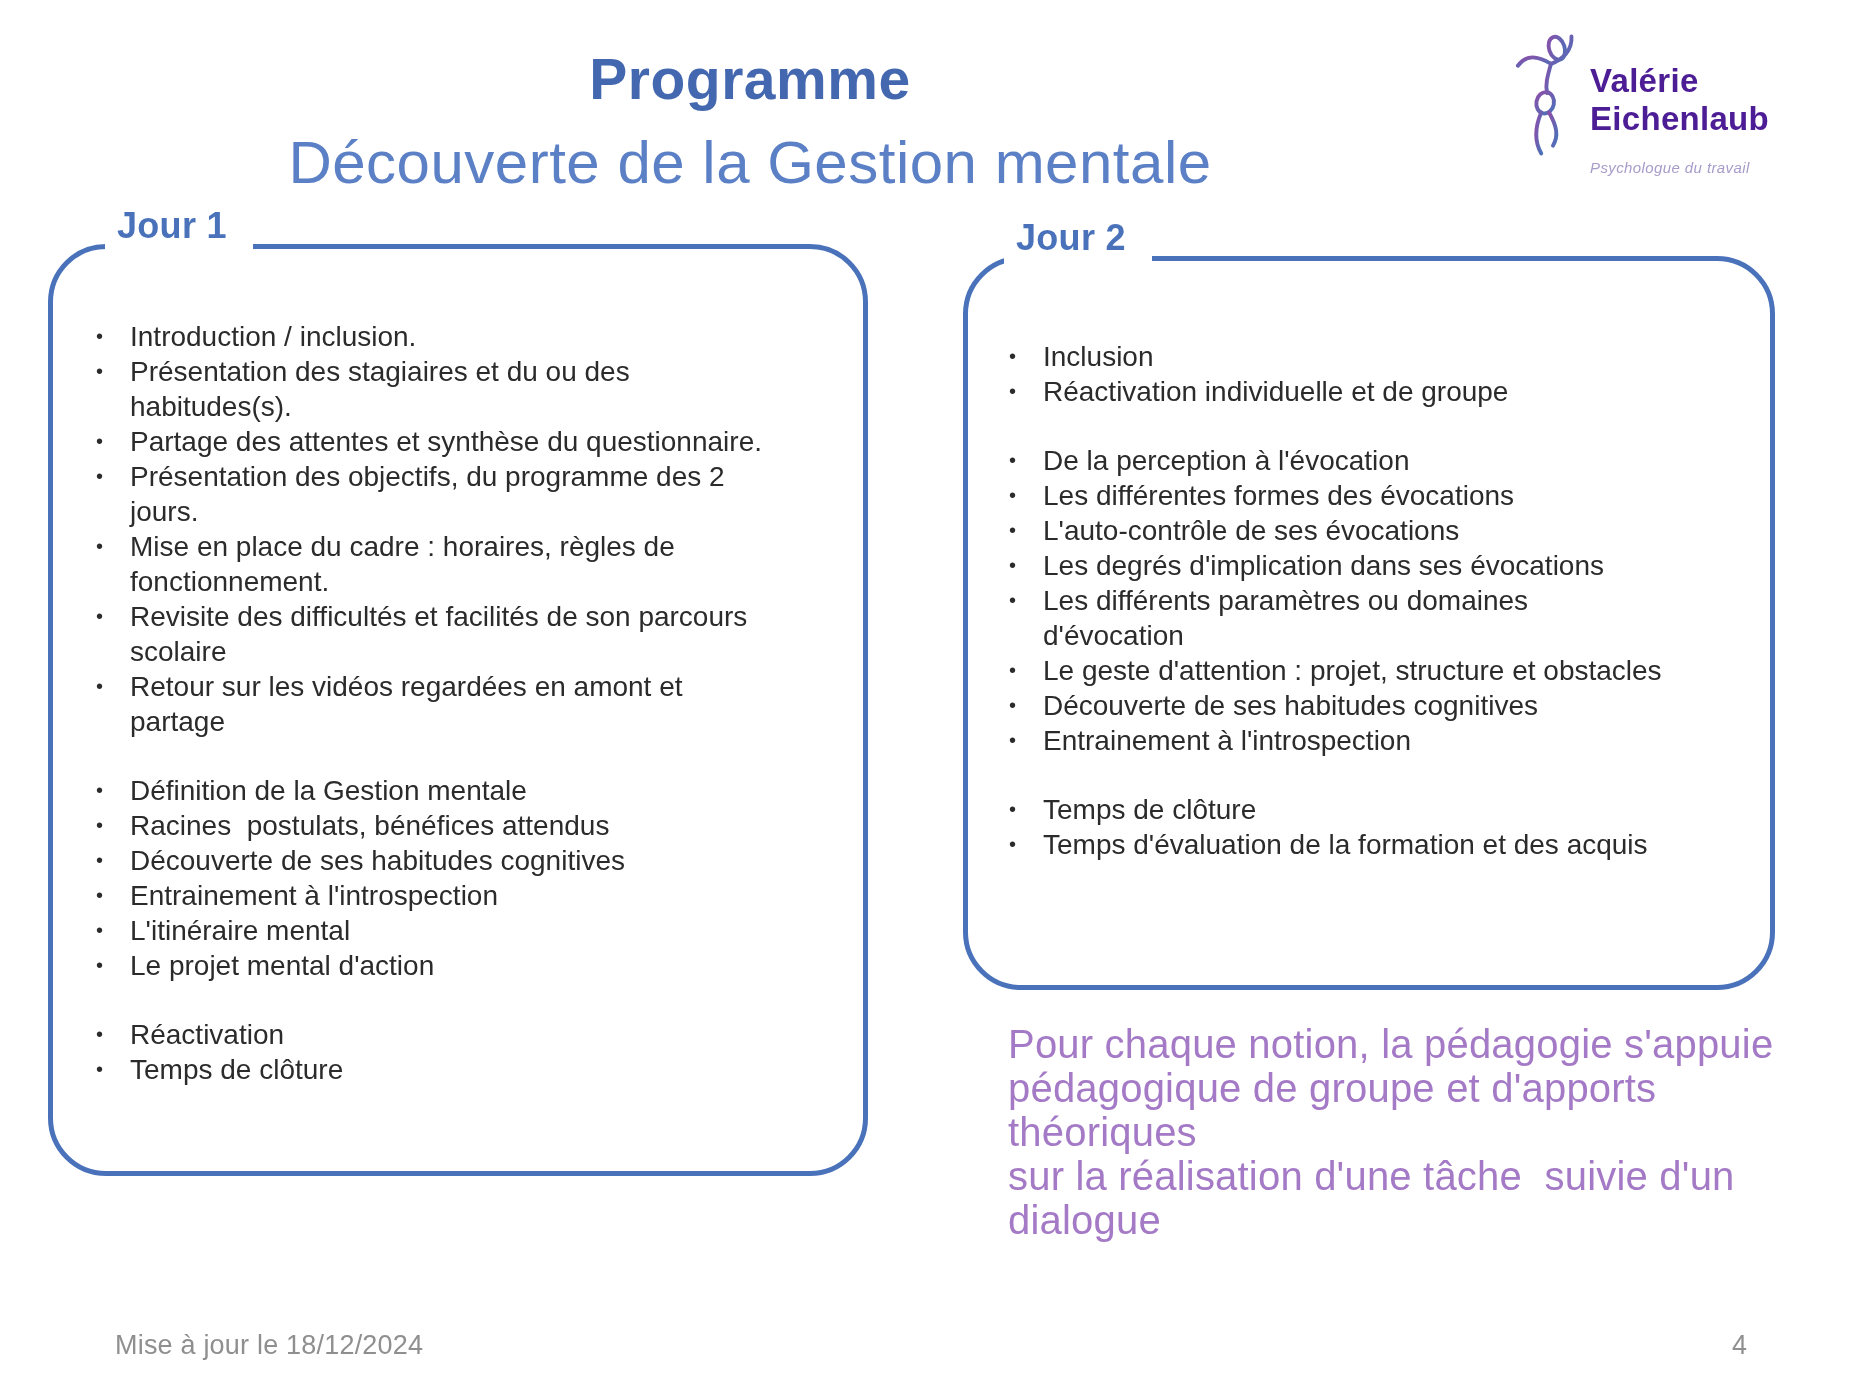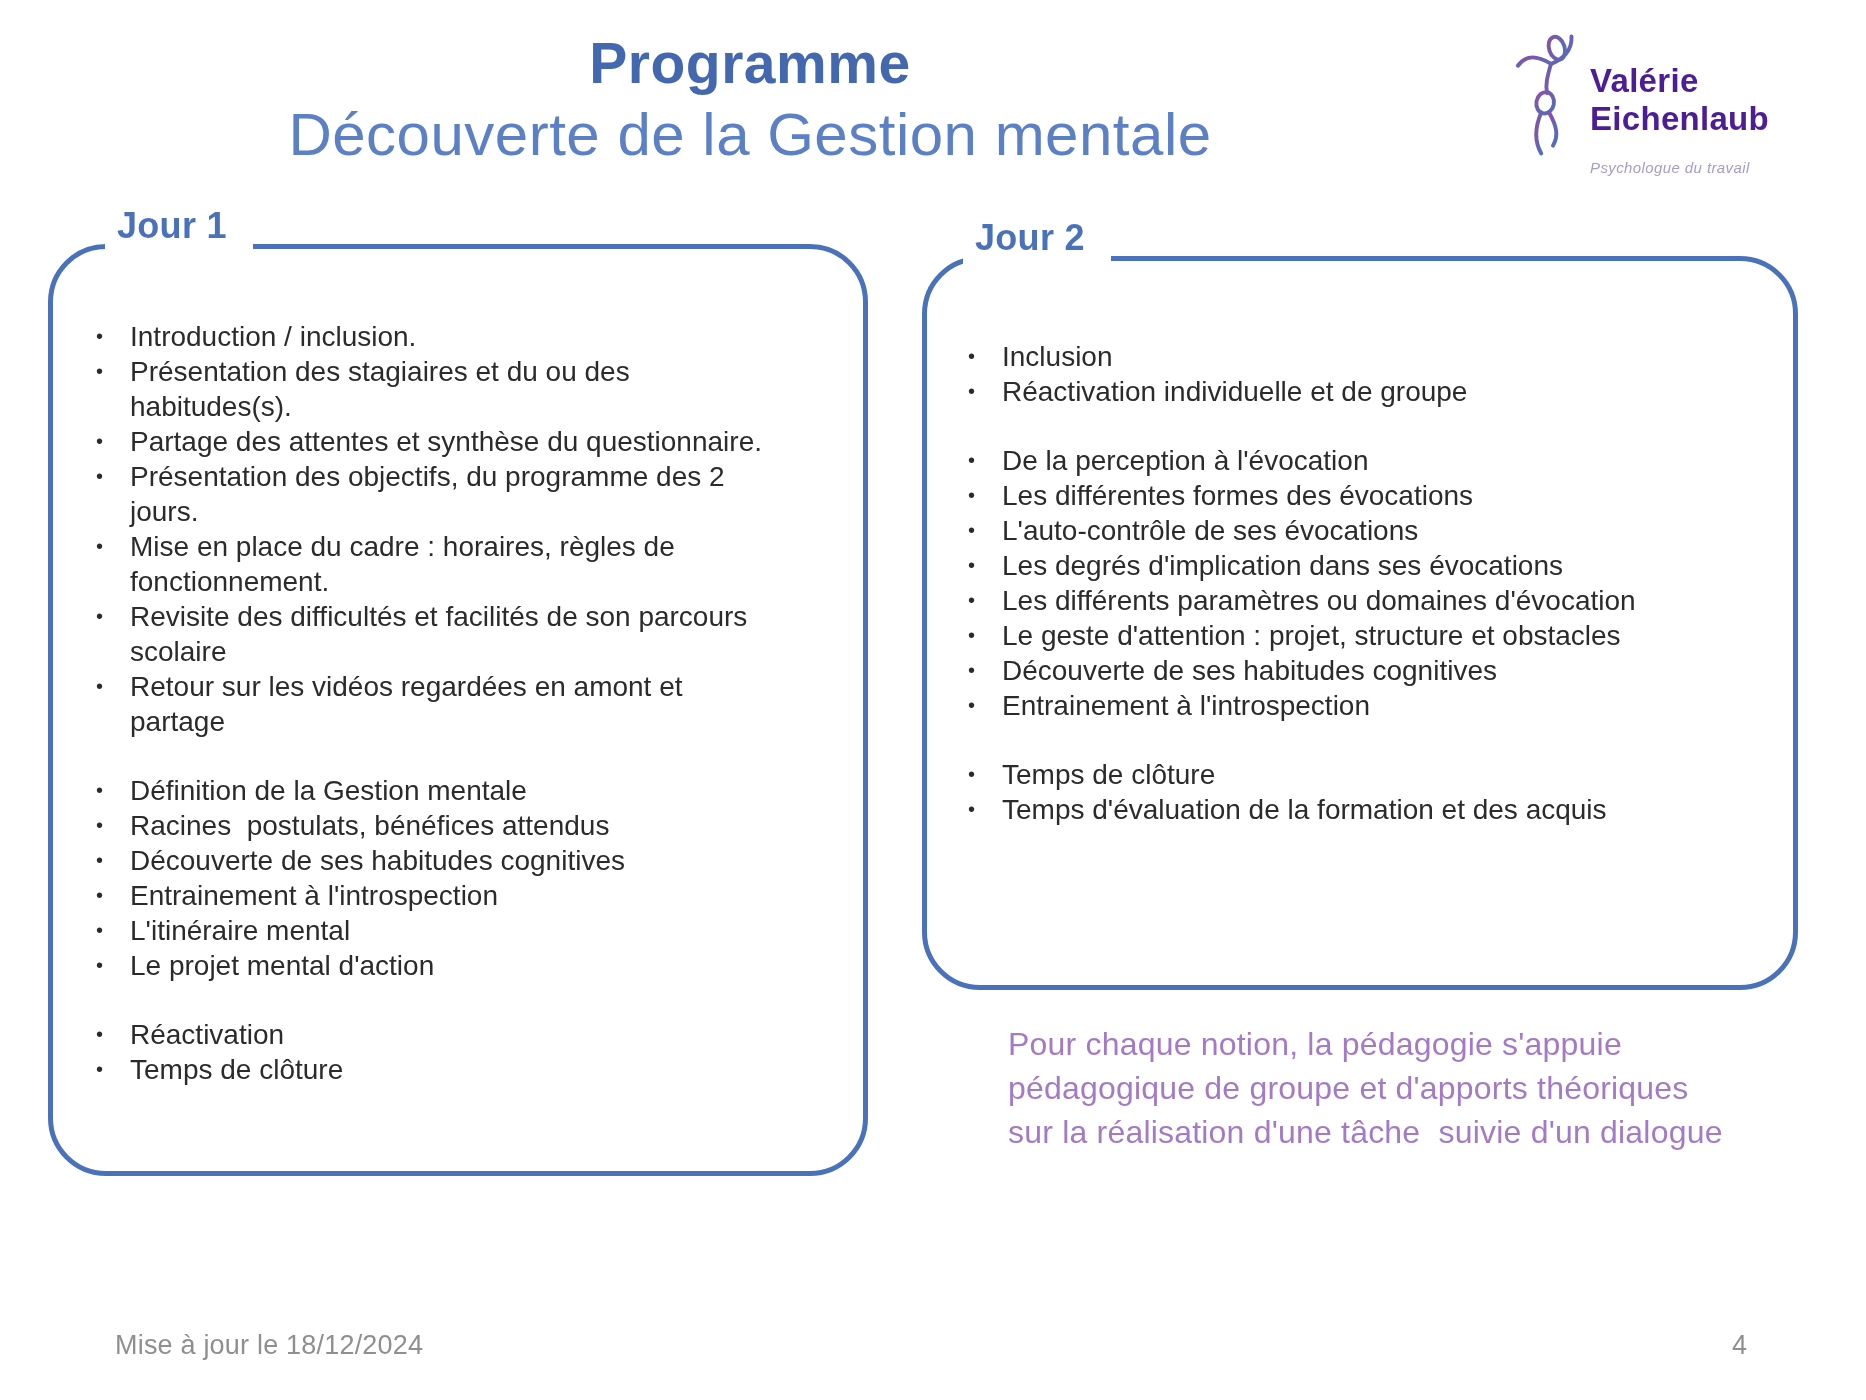--- a/index.html
+++ b/index.html
@@ -6,60 +6,60 @@
   .slide{
     position:relative;
     width:1866px;height:1400px;
     background:#ffffff;
     font-family:"Liberation Sans", sans-serif;
     overflow:hidden;
   }
   
   .title-wrap{position:absolute;left:0;top:30px;width:1500px;text-align:center;}
   .title{
-    margin:0;font-size:57px;font-weight:700;color:#4468b0;letter-spacing:0.5px;
+    margin:16px;font-size:57px;font-weight:700;color:#4468b0;letter-spacing:0.5px;
   }
   .subtitle{
     margin:4px 0 0 0;font-size:60px;font-weight:400;color:#5c80c6;letter-spacing:0.5px;
   }
   
   .logo{position:absolute;left:1512px;top:30px;width:330px;height:130px;}
   .logo svg{position:absolute;left:0;top:2px;}
   .logo-text{position:absolute;left:78px;top:32px;}
   .logo-name{font-size:33px;font-weight:700;color:#4c1d95;letter-spacing:0.3px;}
   .logo-tagline{font-size:15px;font-style:italic;color:#a79cc9;margin-top:21px;letter-spacing:0.4px;}
   
   .panel{
     position:absolute;background:#ffffff;
     border:5px solid #4a72ba;border-radius:58px;
     box-sizing:border-box;
   }
   .panel-day1{left:48px;top:244px;width:820px;height:932px;}
-  .panel-day2{left:922px;top:256px;width:876px;height:734px;}
+  .panel-day2{left:963px;top:256px;width:812px;height:734px;}
   .panel-label{
     position:absolute;top:-42px;background:#ffffff;
     line-height:38px;padding:0 26px 12px 12px;
     font-size:36px;font-weight:700;color:#4a72ba;letter-spacing:0.3px;
   }
   .panel-day1 .panel-label{left:52px;}
   .panel-day2 .panel-label{left:36px;}
   .panel-body{box-sizing:border-box;height:100%;}
   .panel-day1 .panel-body{padding:70px 95px 0 39px;}
   .panel-day2 .panel-body{padding:78px 106px 0 37px;}
   ul.group{list-style:none;margin:0 0 34px 0;padding:0;}
   ul.group li{
     display:flex;align-items:flex-start;
     font-size:28px;line-height:35px;color:#2b2b2b;
   }
   ul.group .b{flex:0 0 34px;font-size:20px;line-height:35px;color:#2b2b2b;padding-left:4px;}
   ul.group .t{flex:1;white-space:pre-wrap;}
   
   .note{
     position:absolute;left:1008px;top:1022px;width:790px;
-    font-size:32px;line-height:44px;color:#a47ac6;letter-spacing:0.2px;
+    font-size:40px;line-height:44px;color:#a47ac6;letter-spacing:0.2px;
   }
   .note div{white-space:pre-wrap;}
   
   .footer-updated{
     position:absolute;left:115px;top:1330px;
     font-size:27px;color:#8f8f8f;letter-spacing:0.2px;
   }
   .footer-page{
     position:absolute;left:1732px;top:1330px;
     font-size:27px;color:#8f8f8f;

